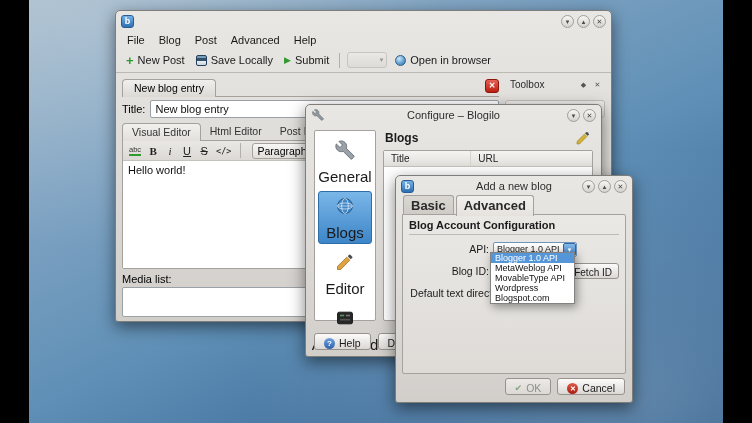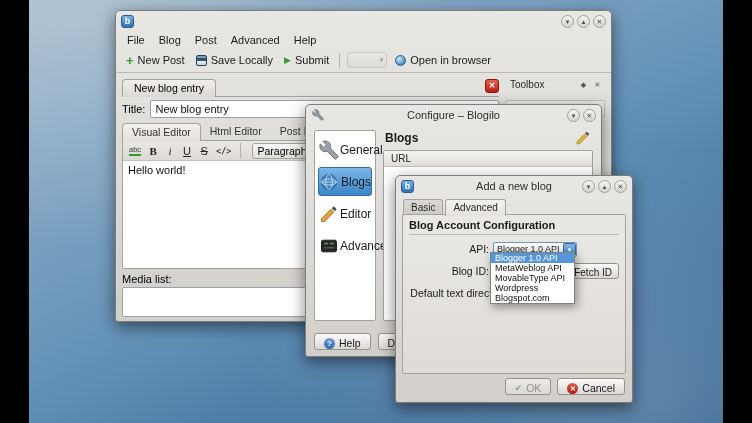--- a/index.html
+++ b/index.html
@@ -69,22 +69,22 @@
   .toolbox-dock { width:100px; display:flex; flex-direction:column; }
   .dock-titlebar { display:flex; align-items:center; height:15px; font-size:10px; color:#2a2a2a; gap:3px; padding:0 2px; }
   .dock-title { flex:1; padding-left:3px; }
   .dock-btn { width:11px; height:11px; font-size:7px; line-height:11px; text-align:center; color:#555; }
   .dock-section { margin-top:8px; font-weight:bold; font-size:11px; padding:2px 5px;
     background:linear-gradient(#eeecea,#dcd9d5); border:1px solid #c0bdb9; border-radius:3px; color:#1a1a1a; }
   
   .config-body { display:flex; gap:7px; padding:5px 8px; height:201px; }
   .config-sidebar { width:62px; background:#fff; border:1px solid #a5a29e; border-radius:2px; padding:4px 3px;
     display:flex; flex-direction:column; gap:3px; }
-  .side-item { display:flex; align-items:center; gap:1px; padding:3px 0 2px;
-    border-radius:3px; font-size:12px; color:#1a1a1a; border:1px solid transparent; }
+  .side-item { display:flex; flex-direction:column; align-items:center; gap:7px; padding:3px 0 2px;
+    border-radius:3px; font-size:15px; color:#1a1a1a; border:1px solid transparent; }
   .side-item.selected { background:linear-gradient(#7ab6e8,#3d86c8); border:1px solid #2f6da8; }
   .side-ic { width:22px; height:22px; display:flex; align-items:center; justify-content:center; }
   .config-content { flex:1; display:flex; flex-direction:column; min-width:0; }
   .config-header { display:flex; align-items:center; font-weight:bold; font-size:12px; color:#1a1a1a; padding:0 2px 4px; }
   .hdr-pencil { margin-left:auto; width:16px; height:16px; }
   .config-table { flex:1; border:1px solid #a5a29e; border-radius:2px; background:#fff; overflow:hidden; }
   .tbl-header { display:flex; height:16px; align-items:center; font-size:10px; color:#222;
     background:linear-gradient(#f5f4f2,#e1deda); border-bottom:1px solid #c4c1bd; }
   .tbl-col-title { width:42%; padding-left:7px; border-right:1px solid #d6d3cf; height:100%; display:flex; align-items:center; }
   .tbl-col-url { flex:1; padding-left:7px; }
@@ -93,22 +93,22 @@
     background:linear-gradient(#fcfbfa,#dbd8d4); border:1px solid #96938f; border-radius:3px;
     font-size:10.5px; color:#1a1a1a; white-space:nowrap; }
   .btn.disabled { color:#8f8f8f; background:linear-gradient(#ece9e6,#dcd9d5); }
   .help-ic { width:11px; height:11px; border-radius:6px; background:linear-gradient(#6fa0dd,#2f62ad);
     color:#fff; font-size:8px; font-weight:bold; line-height:11px; text-align:center; }
   .ok-ic { color:#84a884; font-size:9px; line-height:11px; }
   .cancel-ic { width:11px; height:11px; border-radius:6px; background:linear-gradient(#e05a4a,#a81d10);
     color:#fff; font-size:7px; font-weight:bold; line-height:11px; text-align:center; }
   
   .dlg-tabs { display:flex; align-items:flex-end; height:18px; padding:0 7px; margin-top:1px; }
-  .dlg-tab { padding:2px 7px; font-size:10px; color:#2a2a2a; background:linear-gradient(#dbd8d4,#cecbc7);
-    border:1px solid #a5a29e; border-bottom:none; border-radius:3px 3px 0 0; margin-right:2px; }
+  .dlg-tab { padding:2px 7px; font-size:13px; color:#2a2a2a; background:linear-gradient(#dbd8d4,#cecbc7);
+    border:1px solid #a5a29e; border-bottom:none; border-radius:3px 3px 0 0; margin-right:2px;font-weight:bold; }
   .dlg-tab.active { background:linear-gradient(#f2f0ee,#e5e2de); padding-bottom:3px; margin-bottom:-1px; z-index:1; position:relative; }
   .dlg-frame { position:absolute; left:6px; right:6px; top:38px; height:160px; border:1px solid #a5a29e;
     border-radius:0 2px 2px 2px; background:linear-gradient(#eae8e5,#dedbd7); padding:4px 6px; }
   .frame-title { font-weight:bold; font-size:11px; color:#1a1a1a; border-bottom:1px solid #bdbab6; padding-bottom:3px; margin-bottom:6px; }
   .form-row { display:flex; align-items:center; height:16px; margin-bottom:6px; font-size:10.5px; color:#1a1a1a; }
   .form-label { width:80px; text-align:right; margin-right:4px; white-space:nowrap; }
   .form-label.wide { width:100px; }
   .combo { display:flex; align-items:center; width:84px; height:15px; border:1px solid #6f94ba; border-radius:2px;
     background:linear-gradient(#ffffff,#e9e7e4); font-size:9px; padding-left:3px; }
   .combo-value { flex:1; overflow:hidden; white-space:nowrap; }
@@ -275,20 +275,21 @@
           <span>Blogs</span>
           <span class="hdr-pencil">
             <svg width="16" height="16" viewBox="0 0 24 24">
               <path d="M3 17.25V21h3.75L17.8 9.9l-3.7-3.7L3 17.25z" fill="#d4b233" stroke="#8a751d" stroke-width="0.8"></path>
               <path d="M20.7 7a1 1 0 0 0 0-1.4l-2.3-2.3a1 1 0 0 0-1.4 0l-1.8 1.8 3.7 3.7L20.7 7z" fill="#4a4a4a"></path>
             </svg>
           </span>
         </div>
         <div class="config-table">
           <div class="tbl-header">
+            <span class="tbl-col-title">Title</span>
             <span class="tbl-col-url">URL</span>
           </div>
         </div>
       </div>
     </div>
     <div class="config-footer">
       <span class="btn">
         <span class="help-ic">?</span>
         <span>Help</span>
       </span>

